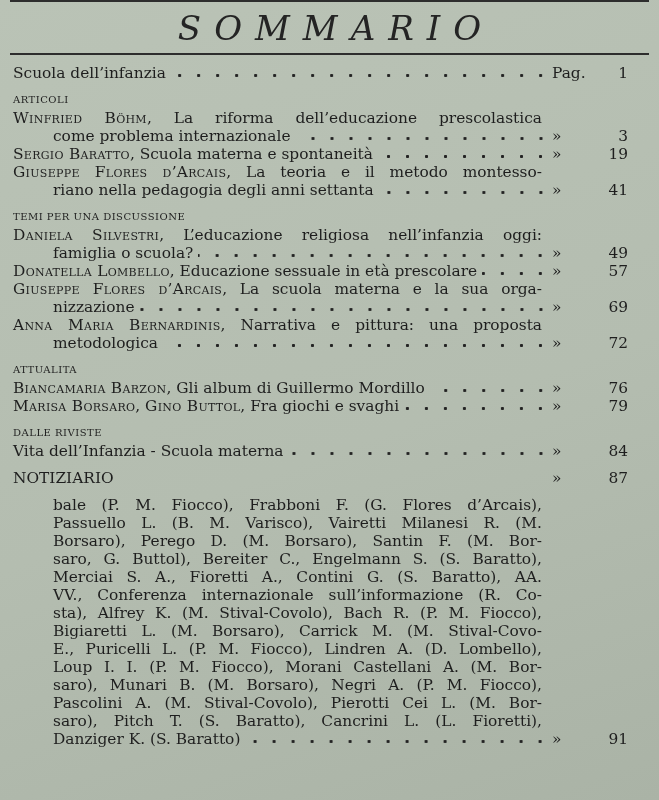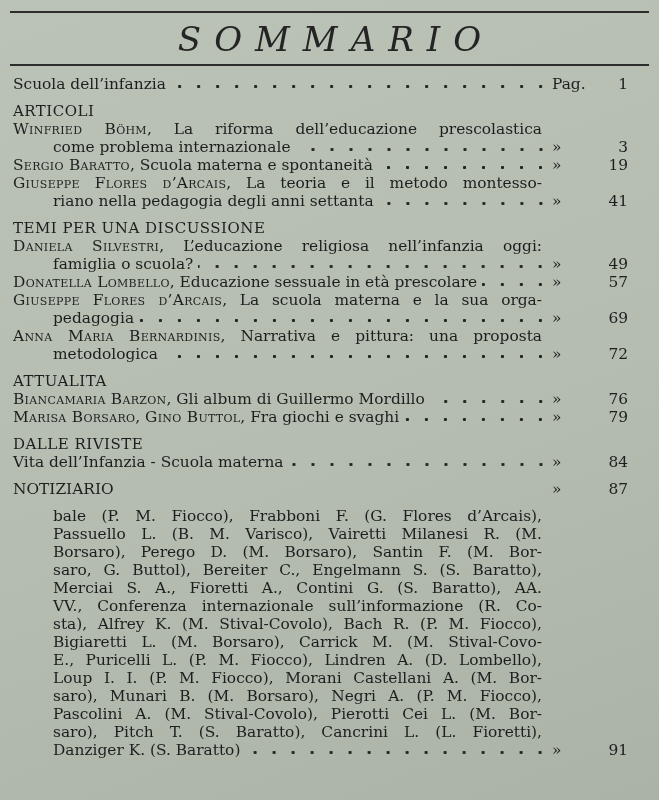--- a/index.html
+++ b/index.html
@@ -11,21 +11,21 @@
     height: 800px;
     overflow: hidden;
     background: linear-gradient(160deg, #bac3b6 0%, #b4bdb0 55%, #aab3a6 100%);
     font-family: "DejaVu Serif", "Liberation Serif", serif;
     color: #1e1e1e;
   }
   .page {
     width: 659px;
     height: 800px;
     box-sizing: border-box;
-    padding-top: 11px;
+    padding-top: 0;
   }
   .rule {
     height: 2px;
     background: #2d2d2d;
     margin: 0 10px;
   }
   .title {
     margin: 6px 0 5px 0;
     text-align: center;
     font-style: italic;
@@ -36,21 +36,21 @@
     color: #242424;
   }
   .toc {
     margin-top: 9px;
     padding: 0 31px 0 13px; 
     font-size: 15.4px;
     line-height: 18px;
   }
   .section {
     margin-top: 9px;
-    font-size: 15px;
+    font-size: 10px;
     letter-spacing: 0.5px;
   }
   .item.gap { margin-top: 9px; }
   .line {
     display: flex;
     align-items: baseline;
   }
   .txt { white-space: nowrap; }
   .line.fill .txt {
     flex: 1;
@@ -160,21 +160,21 @@
           <span class="pg">57</span>
         </div>
       </div>
       <div class="item">
         <div class="line fill">
           <span class="txt"><span class="sc">Giuseppe Flores d’Arcais</span><span>, La scuola materna e la sua orga-</span></span>
           <span class="mark"></span>
           <span class="pg"></span>
         </div>
         <div class="line indent final">
-          <span class="txt"><span>pedagogia</span></span>
+          <span class="txt"><span>nizzazione</span></span>
           <span class="leader dots"></span>
           <span class="mark">»</span>
           <span class="pg">69</span>
         </div>
       </div>
       <div class="item">
         <div class="line fill">
           <span class="txt"><span class="sc">Anna Maria Bernardinis</span><span>, Narrativa e pittura: una proposta</span></span>
           <span class="mark"></span>
           <span class="pg"></span>

